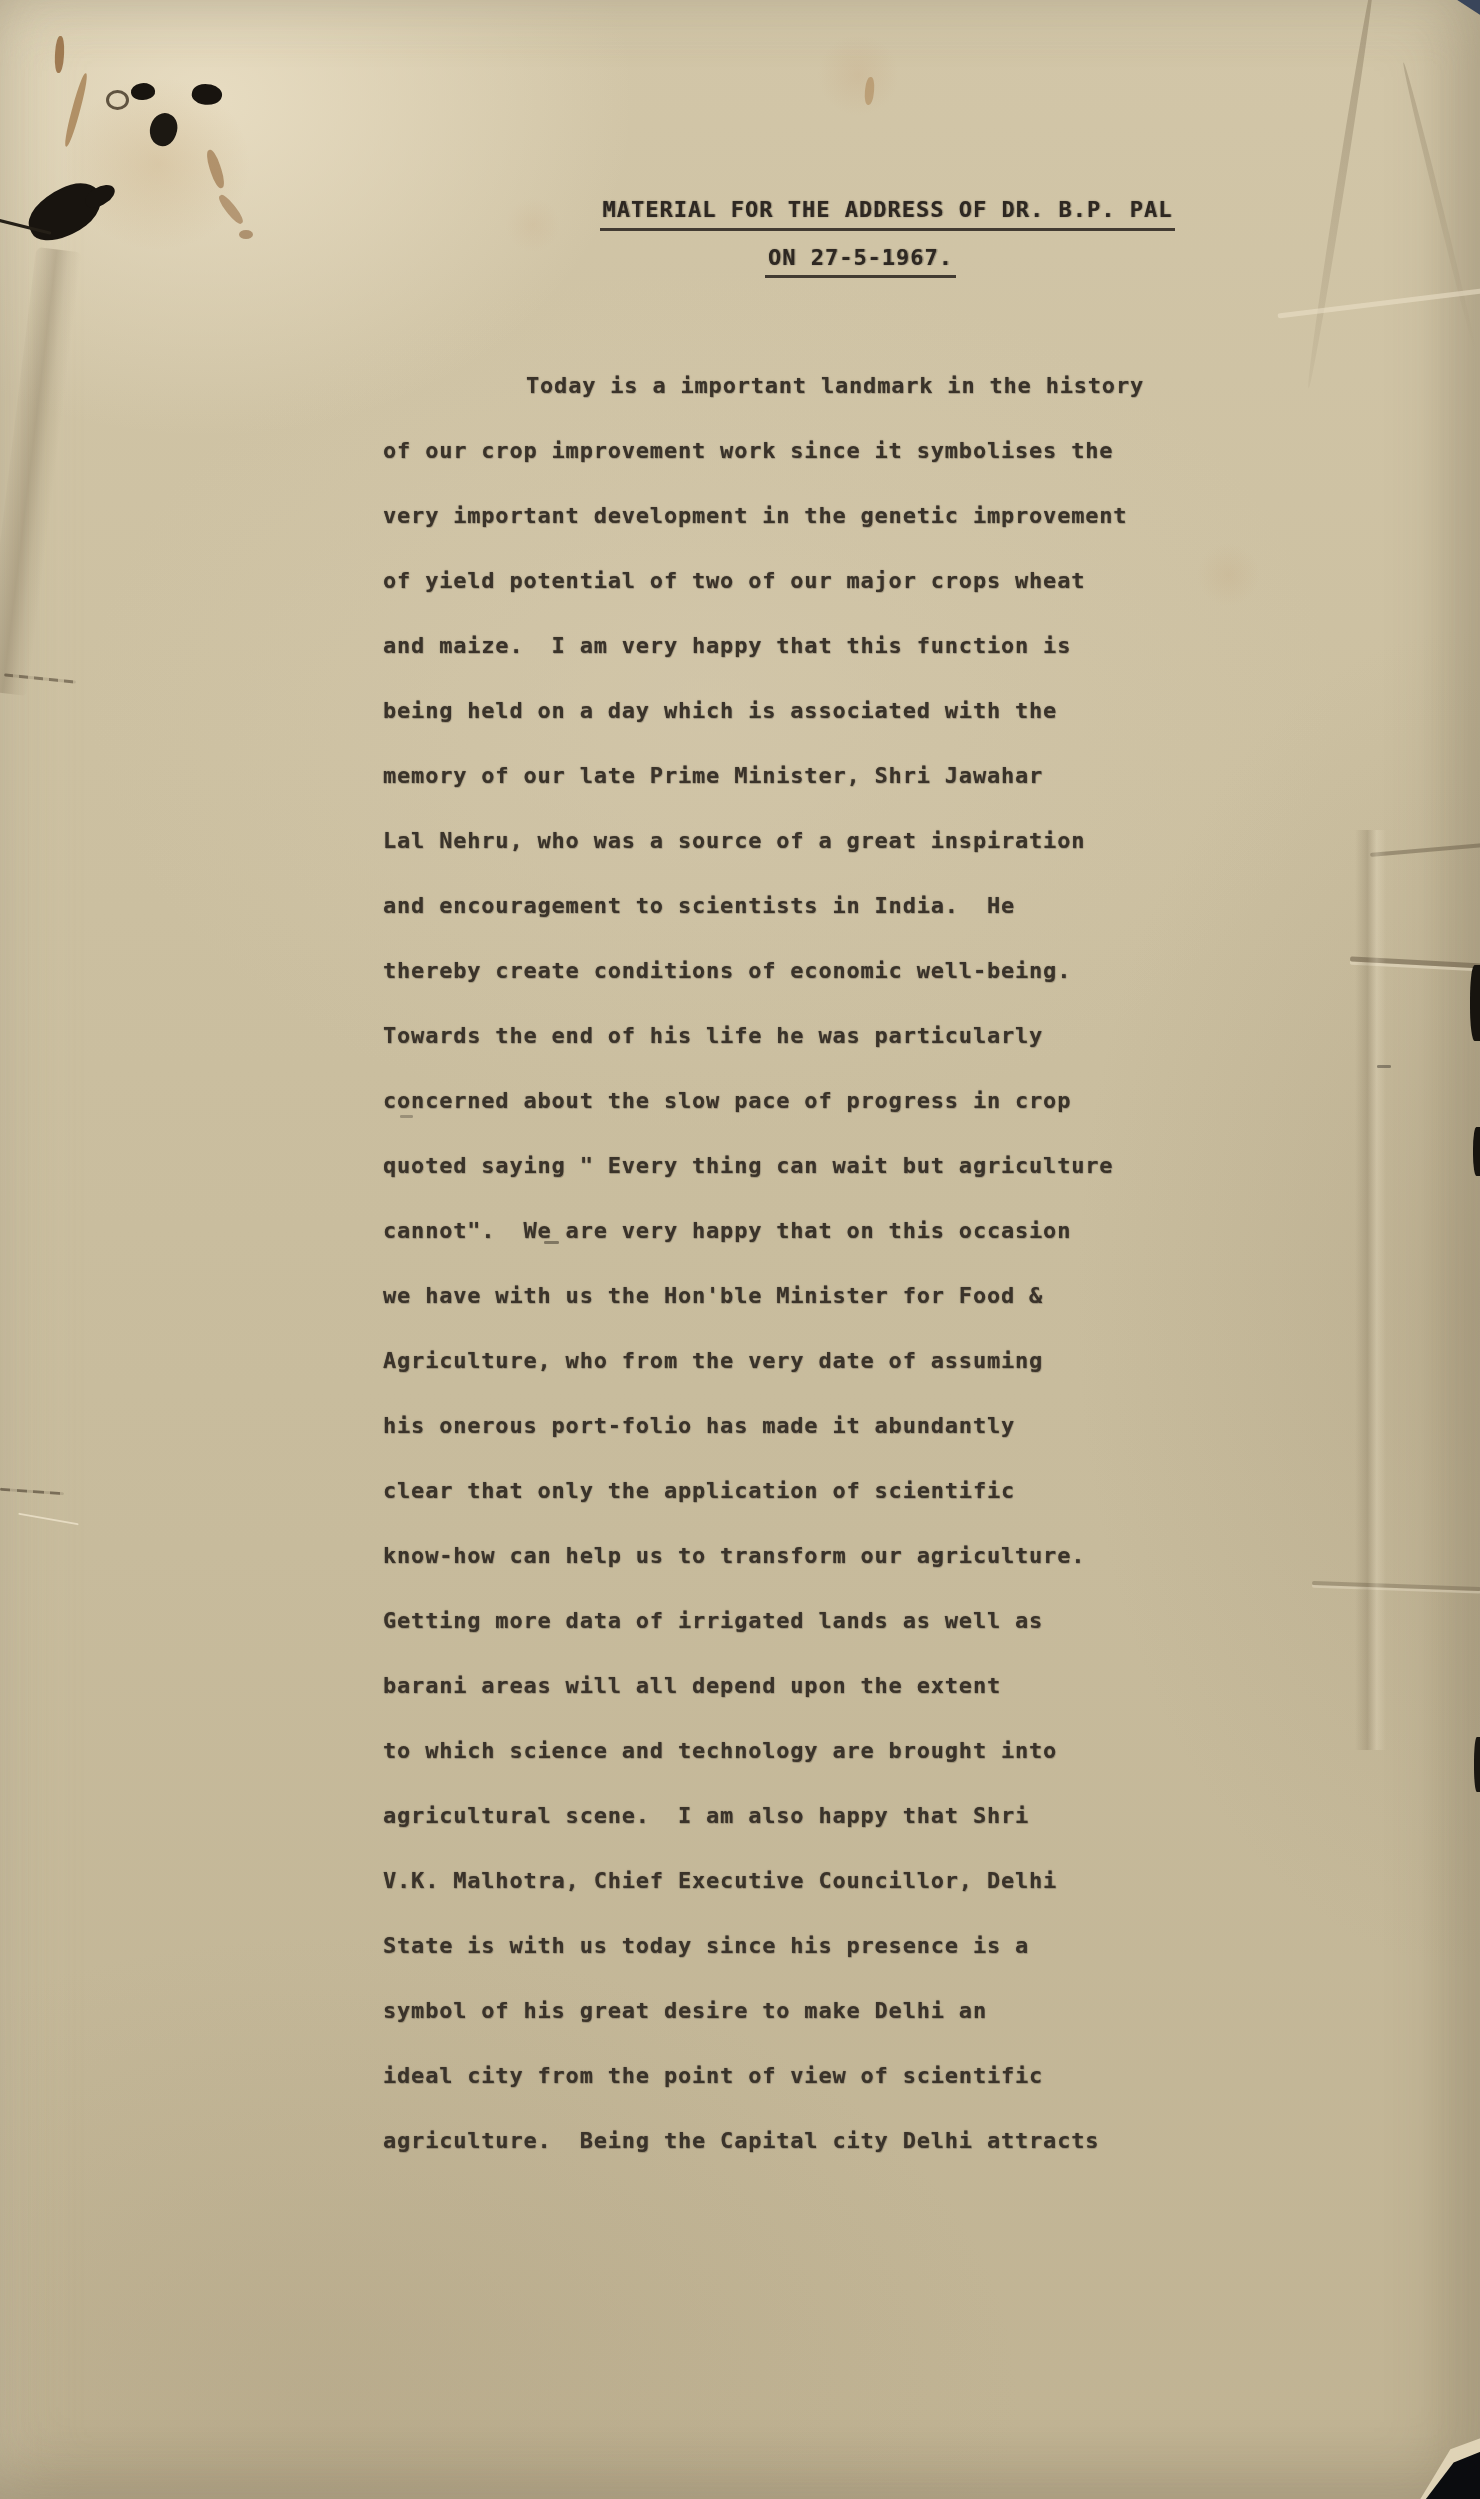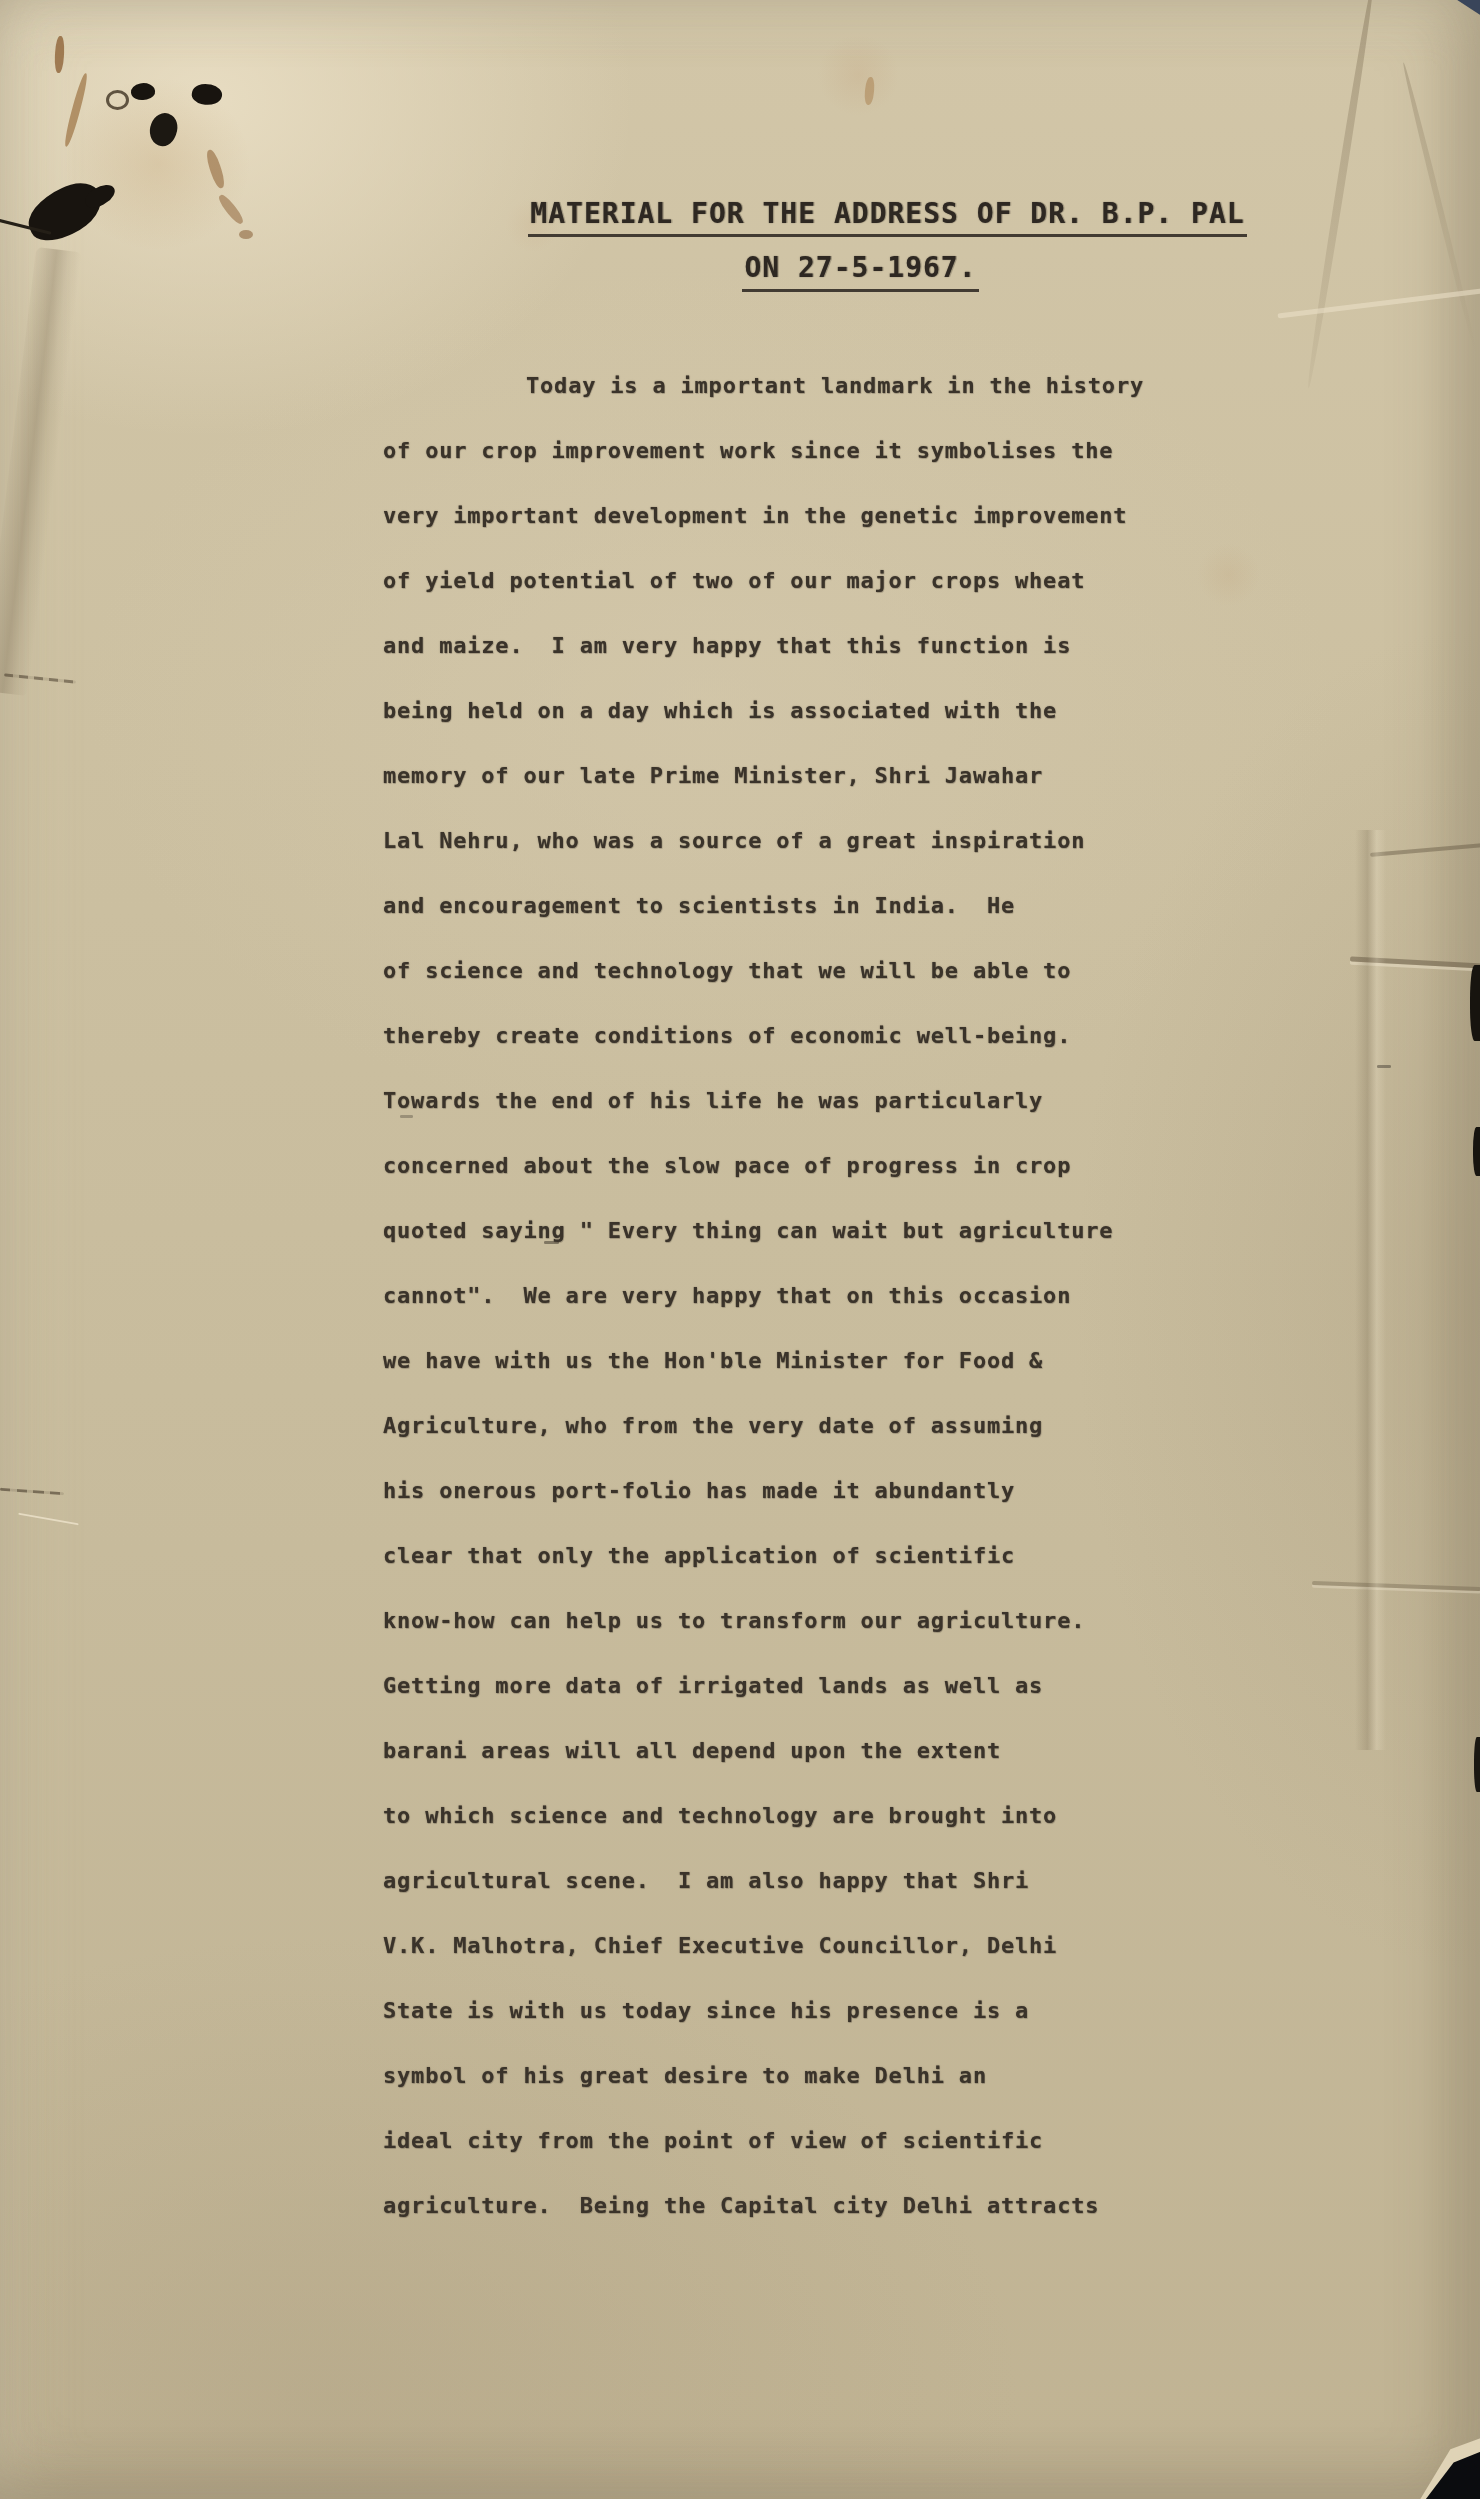--- a/index.html
+++ b/index.html
@@ -168,21 +168,21 @@
     left: 1424px; top: 2450px; width: 57px; height: 50px;
     background: #0b0c0f;
     clip-path: polygon(100% 3%, 52% 25%, 14% 82%, 2% 100%, 100% 100%);
   }
 
   
   .title-block {
     position: absolute; left: 511px; top: 197px; width: 753px;
     text-align: center;
     color: #2e2822;
-    font-size: 28px; font-weight: 700; letter-spacing: 1px;
+    font-size: 22px; font-weight: 700; letter-spacing: 1px;
   }
   .title-line {
     display: inline-block;
     white-space: pre;
     line-height: 1.12;
     padding: 0 2.6px 5.1px 2.6px;
     border-bottom: 3.9px solid rgba(46,40,34,0.88);
     text-shadow: 0 0 1.3px rgba(46,40,34,0.55), 1.3px 0 0 rgba(46,40,34,0.22);
   }
   .title-line-2 { margin-top: 15px; position: relative; left: -27px; }
@@ -252,21 +252,20 @@
     <div class="body-block">
         <div class="typed-line">Today is a important landmark in the history</div>
         <div class="typed-line">of our crop improvement work since it symbolises the</div>
         <div class="typed-line">very important development in the genetic improvement</div>
         <div class="typed-line">of yield potential of two of our major crops wheat</div>
         <div class="typed-line">and maize.  I am very happy that this function is</div>
         <div class="typed-line">being held on a day which is associated with the</div>
         <div class="typed-line">memory of our late Prime Minister, Shri Jawahar</div>
         <div class="typed-line">Lal Nehru, who was a source of a great inspiration</div>
         <div class="typed-line">and encouragement to scientists in India.  He</div>
-        <div class="typed-line">of science and technology that we will be able to</div>
         <div class="typed-line">thereby create conditions of economic well-being.</div>
         <div class="typed-line">Towards the end of his life he was particularly</div>
         <div class="typed-line">concerned about the slow pace of progress in crop</div>
         <div class="typed-line">quoted saying " Every thing can wait but agriculture</div>
         <div class="typed-line">cannot".  We are very happy that on this occasion</div>
         <div class="typed-line">we have with us the Hon'ble Minister for Food &amp;</div>
         <div class="typed-line">Agriculture, who from the very date of assuming</div>
         <div class="typed-line">his onerous port-folio has made it abundantly</div>
         <div class="typed-line">clear that only the application of scientific</div>
         <div class="typed-line">know-how can help us to transform our agriculture.</div>

